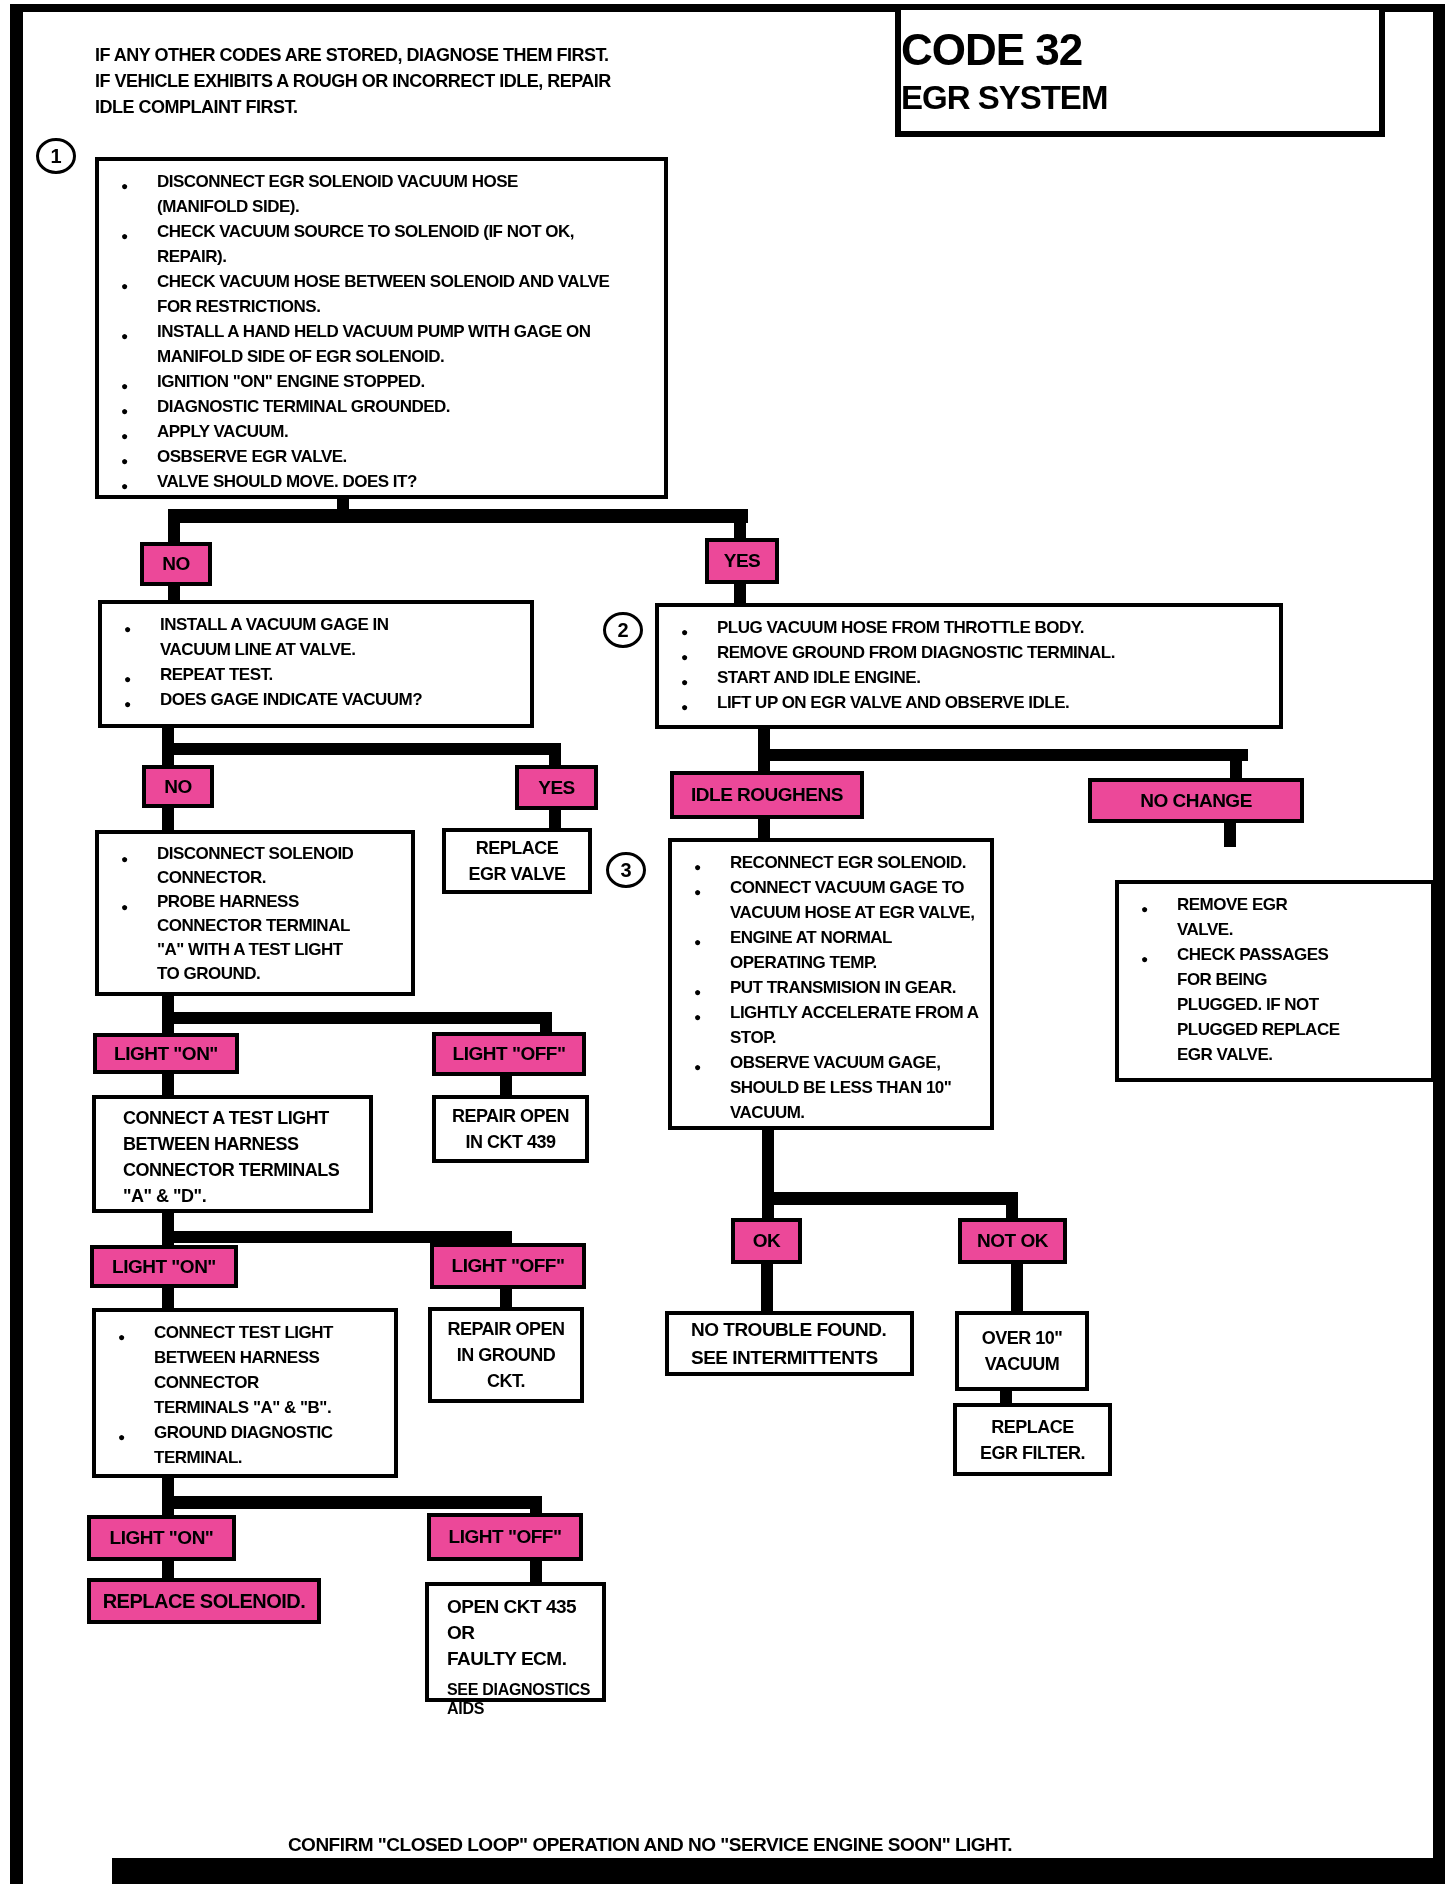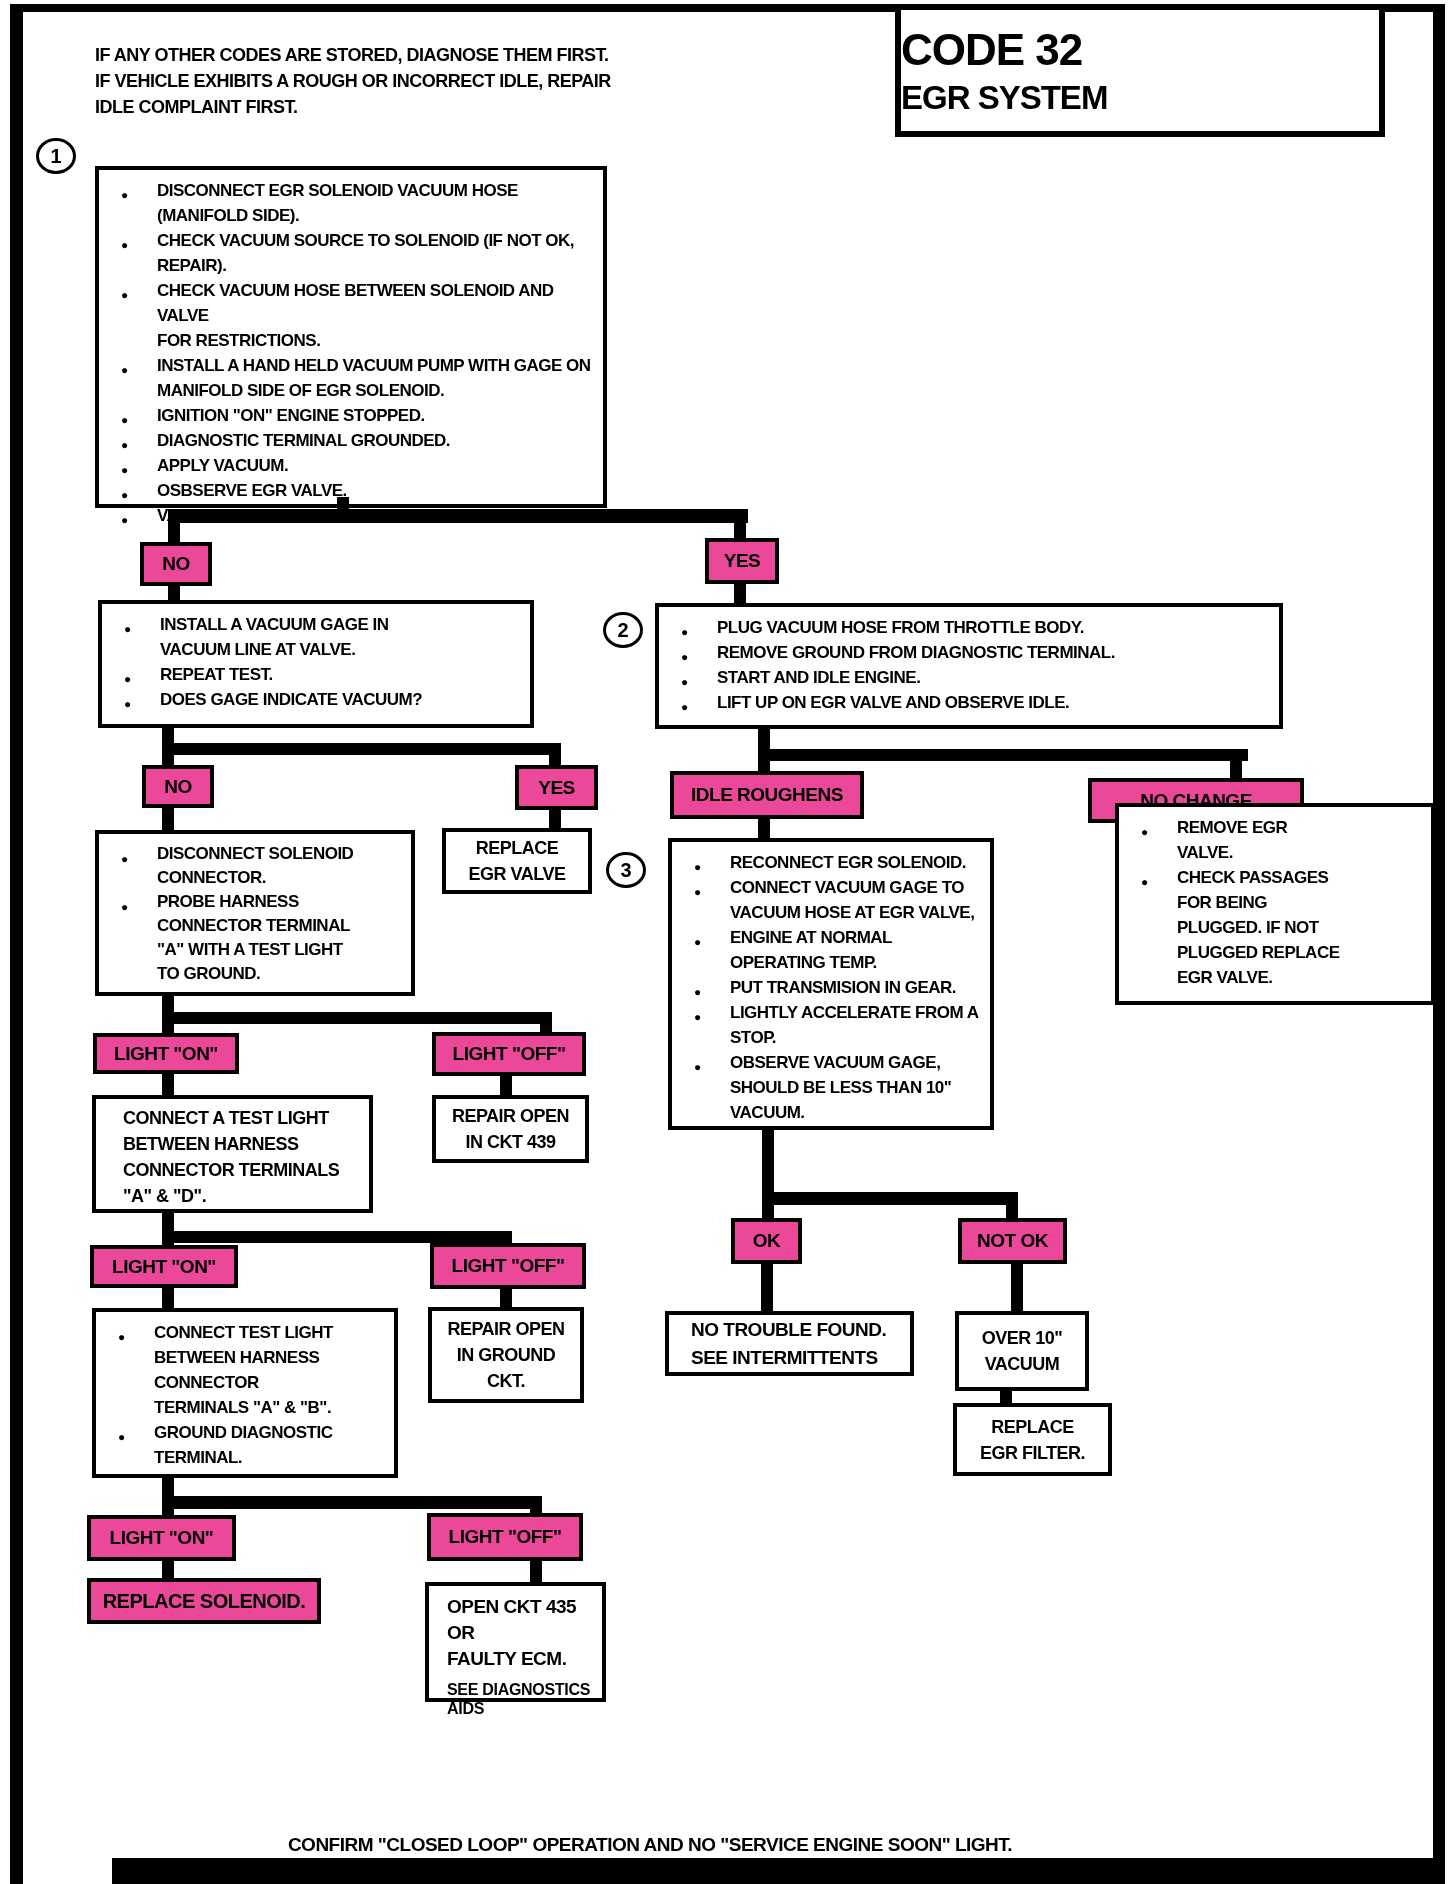--- a/index.html
+++ b/index.html
@@ -47,21 +47,21 @@
   <div class="titlebox" style="left:895px;top:4px;width:490px;height:133px">
     <div class="title1">CODE 32</div>
     <div class="title2">EGR SYSTEM</div>
   </div>
 
   <div class="intro" style="left:95px;top:42px;width:640px">IF ANY OTHER CODES ARE STORED, DIAGNOSE THEM FIRST.
 IF VEHICLE EXHIBITS A ROUGH OR INCORRECT IDLE, REPAIR
 IDLE COMPLAINT FIRST.</div>
 
   <div class="badge" style="left:36px;top:138px">1</div>
-  <div class="box flow" style="left:95px;top:166px;width:512px;height:342px">
+  <div class="box flow" style="left:95px;top:157px;width:573px;height:342px">
     <ul class="bullets">
       <li>DISCONNECT EGR SOLENOID VACUUM HOSE
 (MANIFOLD SIDE).</li>
       <li>CHECK VACUUM SOURCE TO SOLENOID (IF NOT OK,
 REPAIR).</li>
       <li>CHECK VACUUM HOSE BETWEEN SOLENOID AND VALVE
 FOR RESTRICTIONS.</li>
       <li>INSTALL A HAND HELD VACUUM PUMP WITH GAGE ON
 MANIFOLD SIDE OF EGR SOLENOID.</li>
       <li>IGNITION "ON" ENGINE STOPPED.</li>
@@ -143,21 +143,21 @@
       <li>PUT TRANSMISION IN GEAR.</li>
       <li>LIGHTLY ACCELERATE FROM A
 STOP.</li>
       <li>OBSERVE VACUUM GAGE,
 SHOULD BE LESS THAN 10"
 VACUUM.</li>
     </ul>
   </div>
 
   <div class="conn" style="left:1224px;top:821px;width:12px;height:26px"></div>
-  <div class="box flow" style="left:1115px;top:803px;width:320px;height:202px">
+  <div class="box flow" style="left:1115px;top:880px;width:320px;height:202px">
     <ul class="bullets">
       <li>REMOVE EGR
 VALVE.</li>
       <li>CHECK PASSAGES
 FOR BEING
 PLUGGED. IF NOT
 PLUGGED REPLACE
 EGR VALVE.</li>
     </ul>
   </div>

